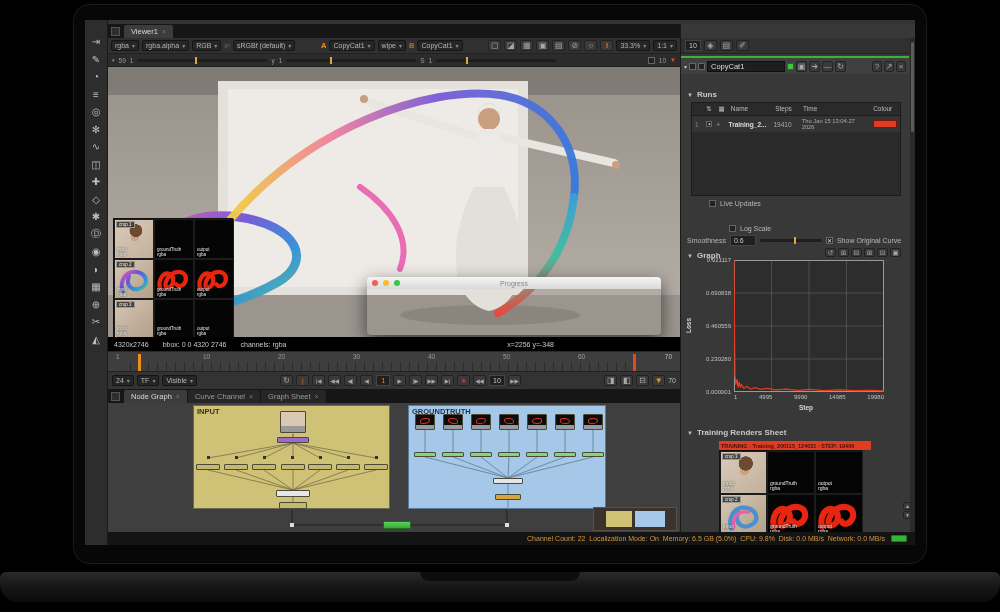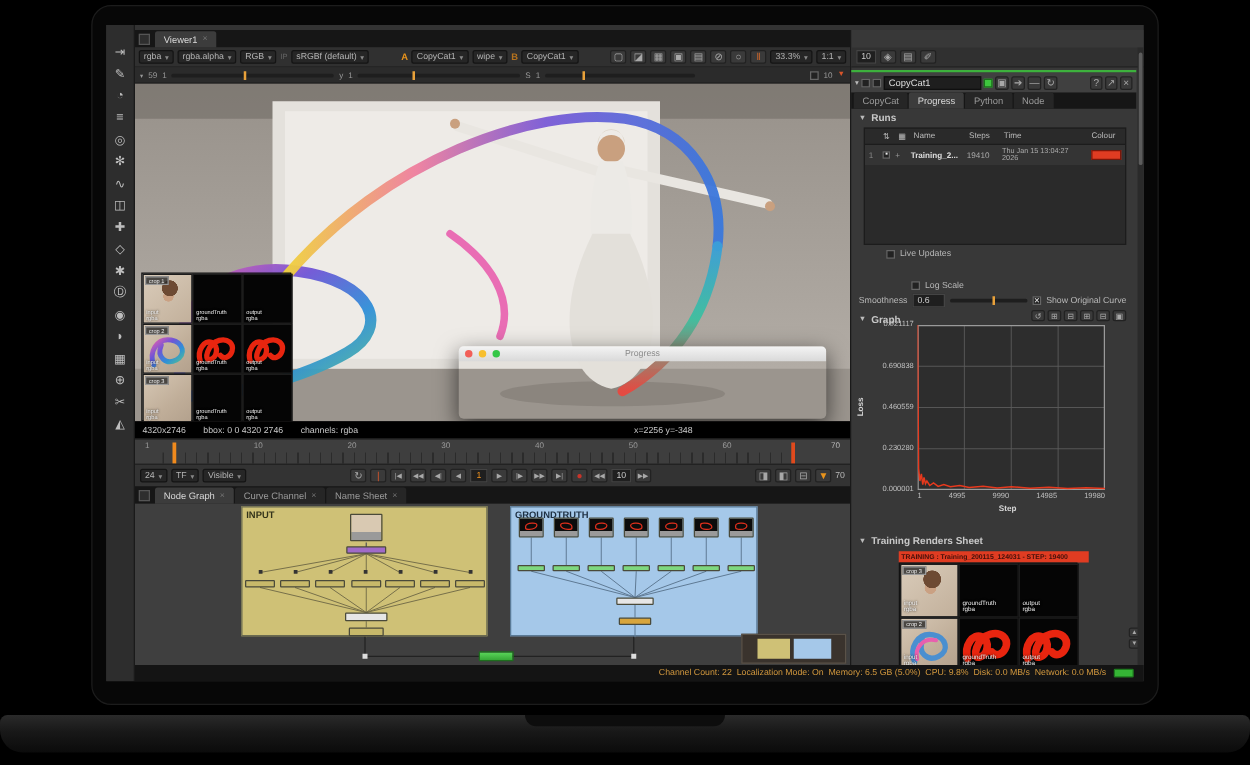--- a/index.html
+++ b/index.html
@@ -375,21 +375,21 @@
       <span class="paneicon"></span>
       <span class="tab on">
           <span>Node Graph</span>
           <span class="x">×</span>
         </span>
       <span class="tab">
           <span>Curve Channel</span>
           <span class="x">×</span>
         </span>
       <span class="tab">
-          <span>Name Sheet</span>
+          <span>Graph Sheet</span>
           <span class="x">×</span>
         </span>
     </div>
 
     <div class="canvas">
       <svg class="abs" style="left:0;top:0" width="572" height="129">
         <line x1="184" y1="106" x2="184" y2="122" stroke="#222" stroke-width="1"></line>
         <line x1="399" y1="106" x2="399" y2="122" stroke="#222" stroke-width="1"></line>
         <line x1="184" y1="122" x2="399" y2="122" stroke="#222" stroke-width="1"></line>
         <rect x="397" y="120" width="4" height="4" fill="#ddd"></rect>
@@ -520,34 +520,20 @@
         <span class="gsq"></span>
         <span class="ic" style="width:11px">▣</span>
         <span class="ic" style="width:11px">➔</span>
         <span class="ic" style="width:11px">—</span>
         <span class="ic" style="width:11px">↻</span>
         <span style="flex:1"></span>
         <span class="ic" style="width:10px">?</span>
         <span class="ic" style="width:10px">↗</span>
         <span class="ic" style="width:10px">×</span>
       </div>
-      <div class="tabbar ptabs abs">
-        <span class="tab">
-            <span>CopyCat</span>
-          </span>
-        <span class="tab on">
-            <span>Progress</span>
-          </span>
-        <span class="tab">
-            <span>Python</span>
-          </span>
-        <span class="tab">
-            <span>Node</span>
-          </span>
-      </div>
 
       <div class="sect runsrow">
         <span class="tri">▼</span>
         <span>Runs</span>
       </div>
 
       <div class="tbl">
         <div class="thead">
           <span style="width:8px"></span>
           <span style="width:9px">⇅</span>

